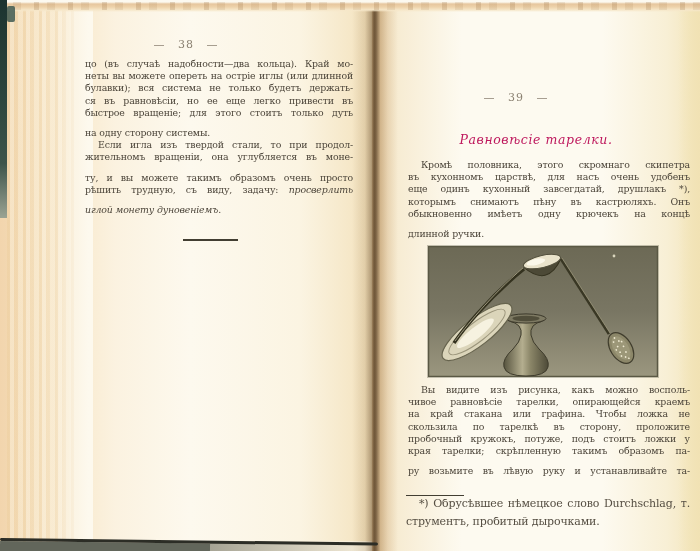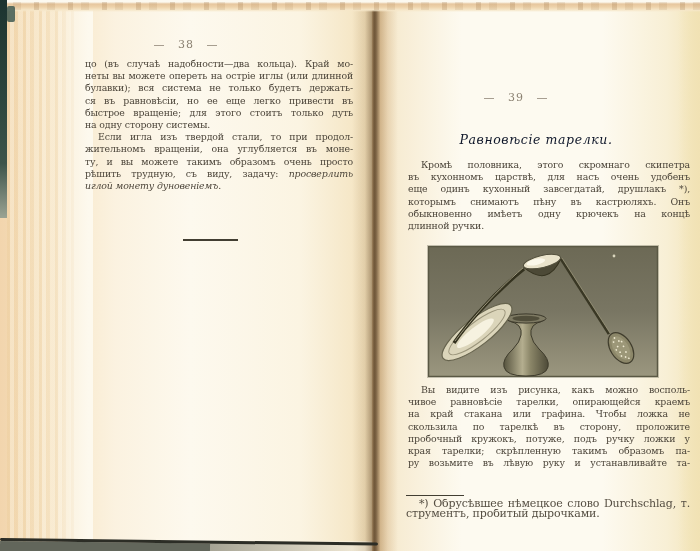--- a/index.html
+++ b/index.html
@@ -35,26 +35,26 @@
   .bottom-line{position:absolute;left:0;top:538px;width:378px;height:3px;background:#2c2d26;
     transform:rotate(0.7deg);transform-origin:left center;border-radius:2px;}
   .bottom-dark{position:absolute;left:0;top:541px;width:210px;height:12px;background:#62665b;
     transform:rotate(0.7deg);transform-origin:left center;}
   .bottom-fade{position:absolute;left:210px;top:543px;width:165px;height:10px;
     background:linear-gradient(90deg,rgba(98,102,91,.55),rgba(98,102,91,0));}
   
   .pg-header{position:absolute;text-align:center;font-size:11px;color:#8a8071;word-spacing:8px;letter-spacing:1px;}
   .txt{position:absolute;color:#4c453a;font-size:9.4px;line-height:12.2px;letter-spacing:-0.15px;}
   .line{text-align:justify;text-align-last:justify;height:12.2px;overflow:hidden;}
-  .line-end{text-align-last:left;}
+  .line-end{text-align-last:left;margin-top:8px;}
   .all-just .line-end{text-align-last:justify;}
   .ind .line:first-child{text-indent:13px;}
   .ital{font-style:italic;}
   .rp-title{position:absolute;left:372px;top:132px;width:328px;text-align:center;
-    font-style:italic;font-size:12.5px;color:#0f172a;letter-spacing:0.6px;}
+    font-style:italic;font-size:12.5px;color:#be185d;letter-spacing:0.6px;}
   .rule{position:absolute;background:#423e32;}
   .footnote{font-size:11px;line-height:10.4px;color:#554e42;}
   .footnote .line{height:10.4px;}
   .fig{position:absolute;left:428px;top:246px;width:230px;height:131px;box-shadow:0 0 0 1px rgba(90,88,70,.35);}
   .fig svg{display:block;width:100%;height:100%;}
 </style>
 </head>
 <body>
 
 <div class="book">
@@ -165,21 +165,21 @@
         <circle cx="186" cy="10" r="1.4" fill="#d9d5bd"></circle>
       </g>
     </svg>
   </div>
 
   <div class="txt ind all-just" style="left:408px;top:384px;width:282px;">
       <div class="line">Вы видите изъ рисунка, какъ можно восполь-</div>
       <div class="line">чивое равновѣсіе тарелки, опирающейся краемъ</div>
       <div class="line">на край стакана или графина. Чтобы ложка не</div>
       <div class="line">скользила по тарелкѣ въ сторону, проложите</div>
-      <div class="line">пробочный кружокъ, потуже, подъ ручку ложки у</div>
+      <div class="line">пробочный кружокъ, потуже, подъ стоитъ ложки у</div>
       <div class="line">края тарелки; скрѣпленную такимъ образомъ па-</div>
       <div class="line line-end">ру возьмите въ лѣвую руку и устанавливайте та-</div>
     </div>
 
   <div class="rule" style="left:406px;top:495px;width:58px;height:1.2px;"></div>
 
   <div class="txt footnote" style="left:406px;top:499px;width:284px;">
     <div class="ind">
         <div class="line">*) Обрусѣвшее нѣмецкое слово Durchschlag, т. е. ин-</div>
         <div class="line line-end">струментъ, пробитый дырочками.</div>

